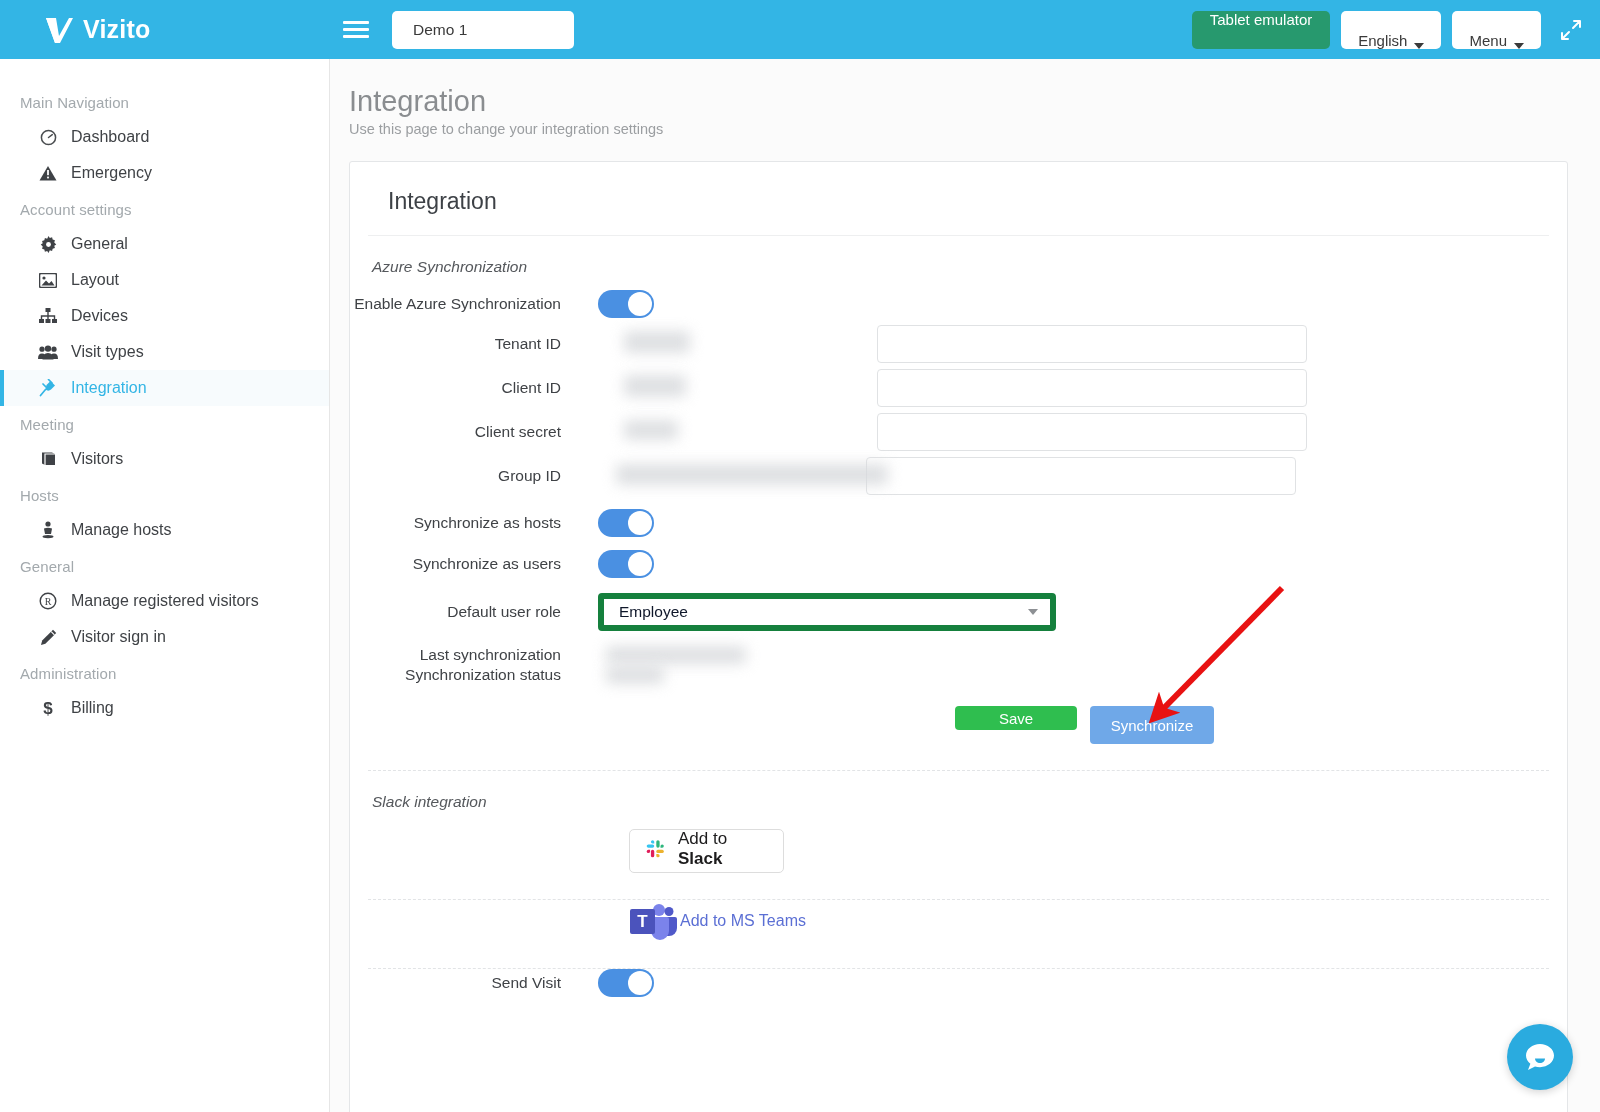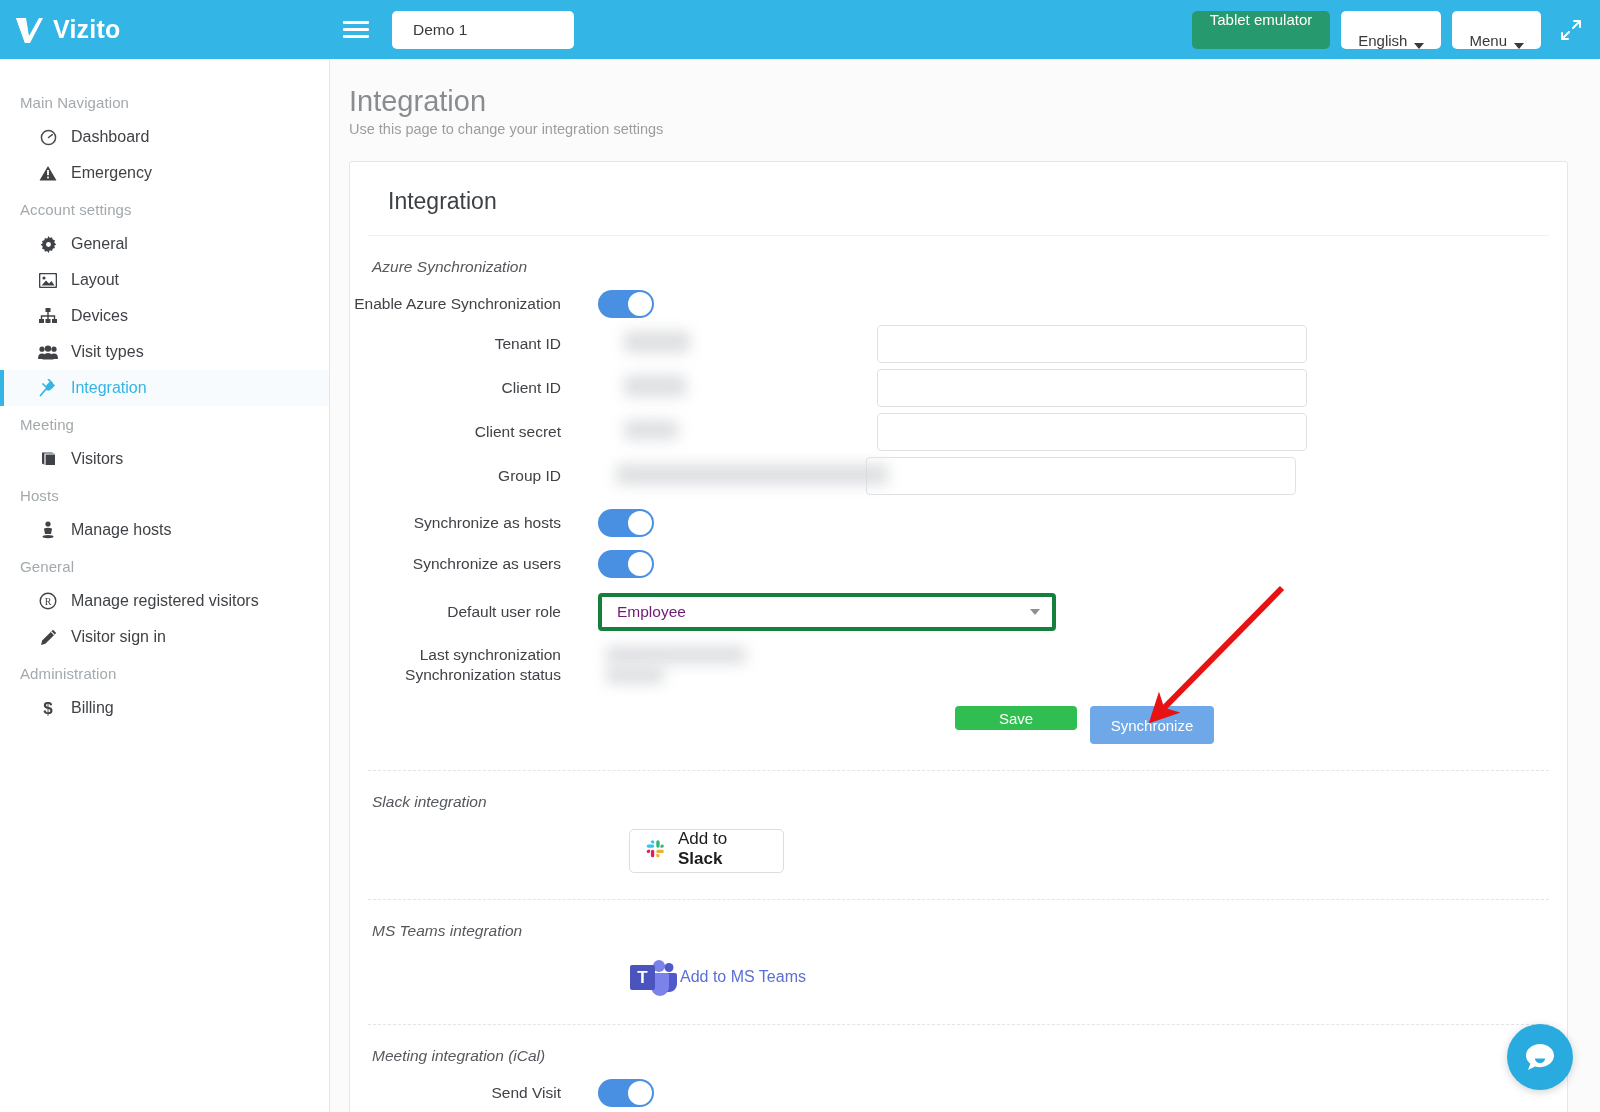--- a/index.html
+++ b/index.html
@@ -11,21 +11,21 @@
   }
 
   
   .topbar {
     position: absolute; top: 0; left: 0; width: 1600px; height: 59px;
     background: #33b5e5;
     display: flex; align-items: center;
   }
   .brand {
     width: 330px; height: 59px; display: flex; align-items: center;
-    padding-left: 14px; gap: 9px;
+    padding-left: 44px; gap: 9px;
   }
   .brand-logo { width: 30px; height: 28px; display: block; }
   .brand-name {
     color: #ffffff; font-size: 25px; font-weight: bold; letter-spacing: .2px;
   }
   .hamburger {
     width: 26px; height: 22px; margin-left: 13px; cursor: pointer;
     display: flex; flex-direction: column; justify-content: center; gap: 4px;
   }
   .hamburger i { display:block; height: 3px; background:#ffffff; border-radius:1px; }
@@ -121,23 +121,23 @@
     border-radius: 12px; background: #ffffff;
   }
 
   .input {
     width: 430px; height: 38px; border: 1px solid #e0e2e4; border-radius: 4px;
     background: #ffffff; margin-left: 279px;
   }
   .input.wide { margin-left: 268px; }
 
   .select {
-    width: 458px; height: 38px; border: 4px solid #15803d; border-radius: 4px;
+    width: 458px; height: 38px; border: 6px solid #15803d; border-radius: 4px;
     background: #ffffff; display: flex; align-items: center;
-    padding: 0 12px 0 15px; font-size: 15.5px; color: #701a75; cursor: pointer;
+    padding: 0 12px 0 15px; font-size: 15.5px; color: #0f172a; cursor: pointer;
   }
   .select .scaret {
     margin-left: auto; width:0;height:0;
     border-left:5px solid transparent;border-right:5px solid transparent;
     border-top:6px solid #8d9094;
   }
 
   
   .blur {
     position: absolute; background: #d8dadd; filter: blur(7px);
@@ -479,36 +479,34 @@
           <path d="M18.3 8.3a2.1 2.1 0 1 1 2.1 2.1h-2.1V8.3z" fill="#2eb67d"></path>
           <path d="M17.2 8.3a2.1 2.1 0 0 1-4.2 0V3a2.1 2.1 0 0 1 4.2 0v5.3z" fill="#2eb67d"></path>
           <path d="M15.1 18.3a2.1 2.1 0 1 1-2.1 2.1v-2.1h2.1z" fill="#ecb22e"></path>
           <path d="M15.1 17.2a2.1 2.1 0 0 1 0-4.2h5.3a2.1 2.1 0 0 1 0 4.2h-5.3z" fill="#ecb22e"></path>
         </svg>
         <span><span>Add to </span><b>Slack</b></span>
       </div>
 
       <div class="divider" style="margin-top:26px"></div>
 
-      <div class="section-label" style="margin-top:22px; margin-bottom:16px">MS Teams integration</div>
       <div class="teams-btn">
         <svg width="52" height="42" viewBox="0 0 52 42">
           <circle cx="33" cy="10" r="6" fill="#7b83eb"></circle>
           <circle cx="43" cy="11.5" r="4.5" fill="#5059c9"></circle>
           <path d="M37 17 h12 a2 2 0 0 1 2 2 v9 a8 8 0 0 1-8 8 h-6 z" fill="#5059c9"></path>
           <path d="M24 17 h17 a2 2 0 0 1 2 2 v12 a9 9 0 0 1-18 0 v-12 a2 2 0 0 1 2-2z" fill="#7b83eb"></path>
           <rect x="4" y="9" width="25" height="25" rx="2" fill="#4b53bc"></rect>
           <text x="16.5" y="27" font-size="17" text-anchor="middle" fill="#ffffff" font-family="Liberation Sans, sans-serif" font-weight="bold">T</text>
         </svg>
         <span>Add to MS Teams</span>
       </div>
 
       <div class="divider" style="margin-top:26px"></div>
 
-      <div class="section-label" style="margin-top:22px; margin-bottom:14px">Meeting integration (iCal)</div>
       <div class="frow">
         <div class="flabel">Send Visit</div>
         <div class="fctrl">
           <div class="toggle">
               <span class="knob"></span>
             </div>
         </div>
       </div>
 
     </div>

